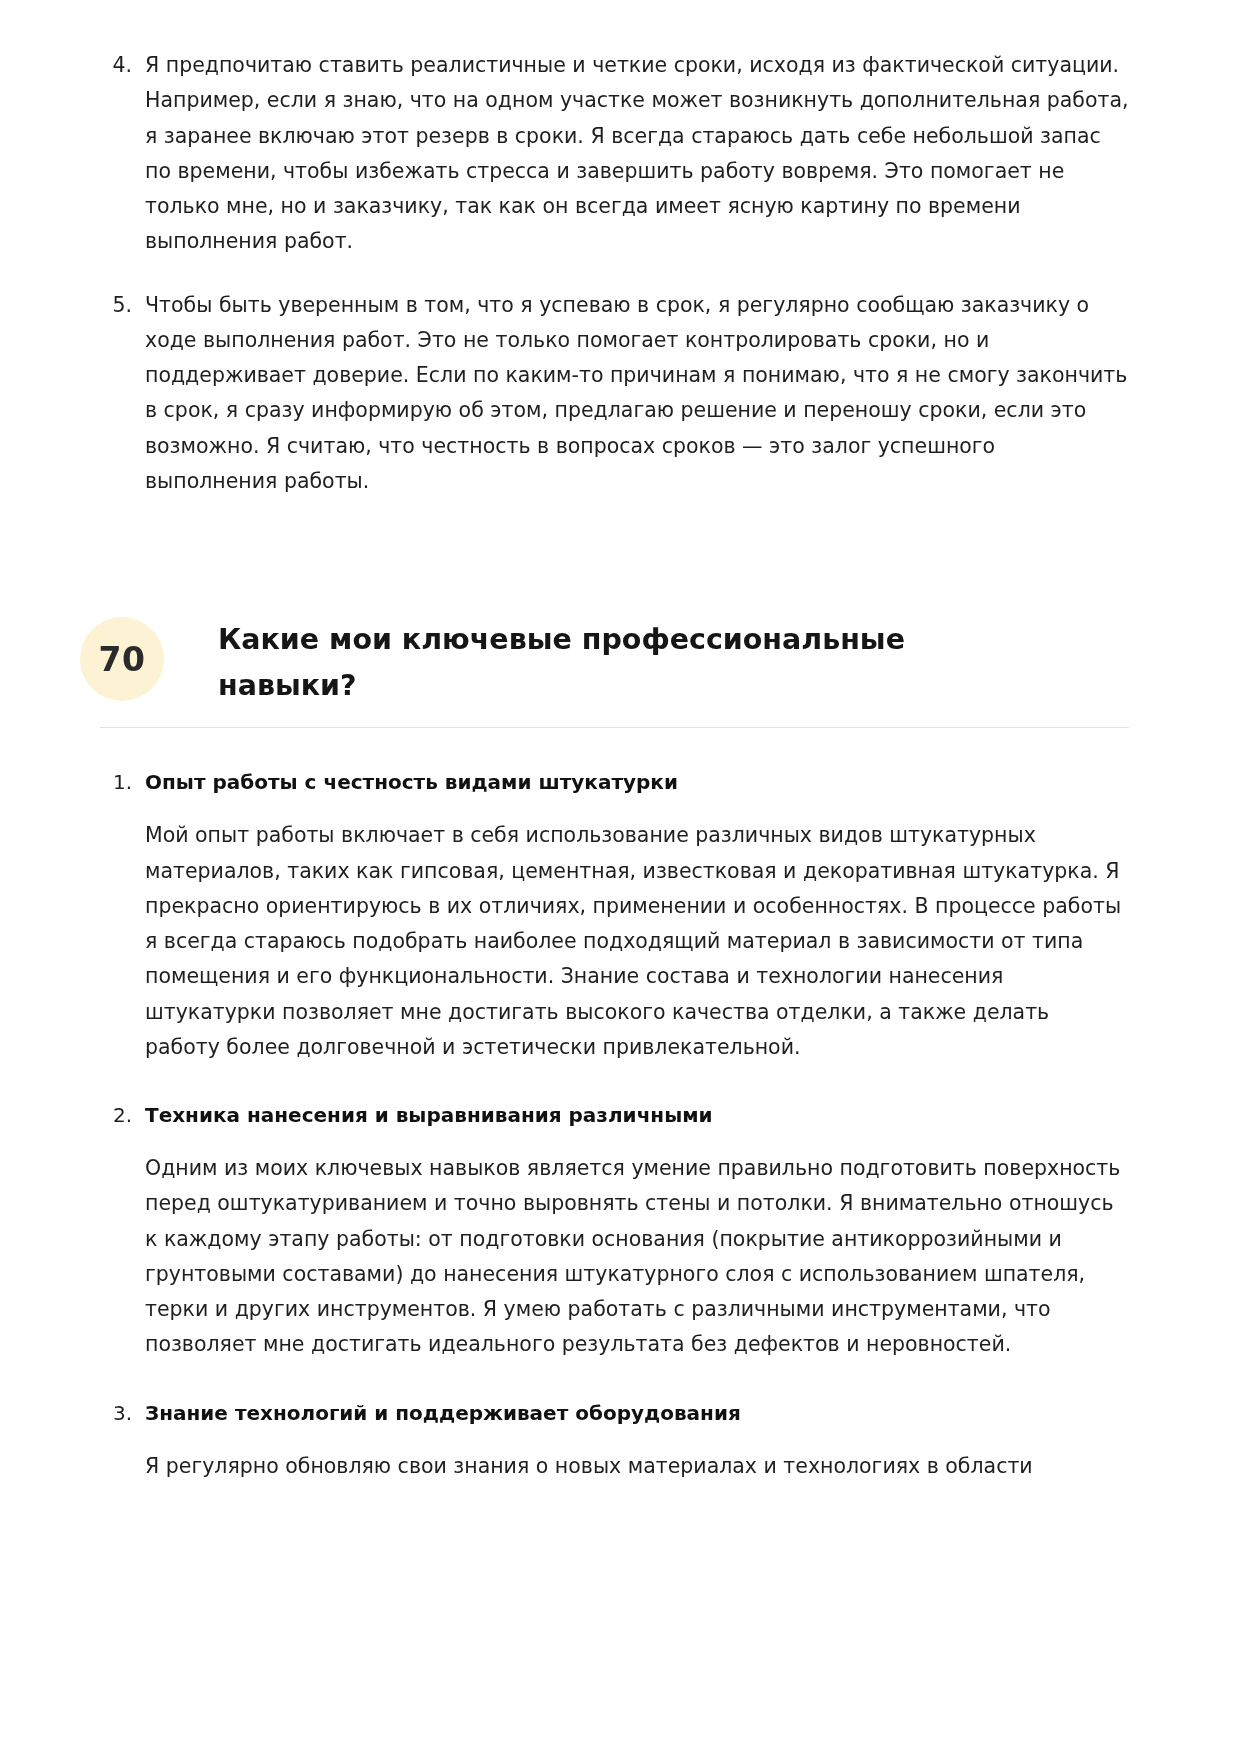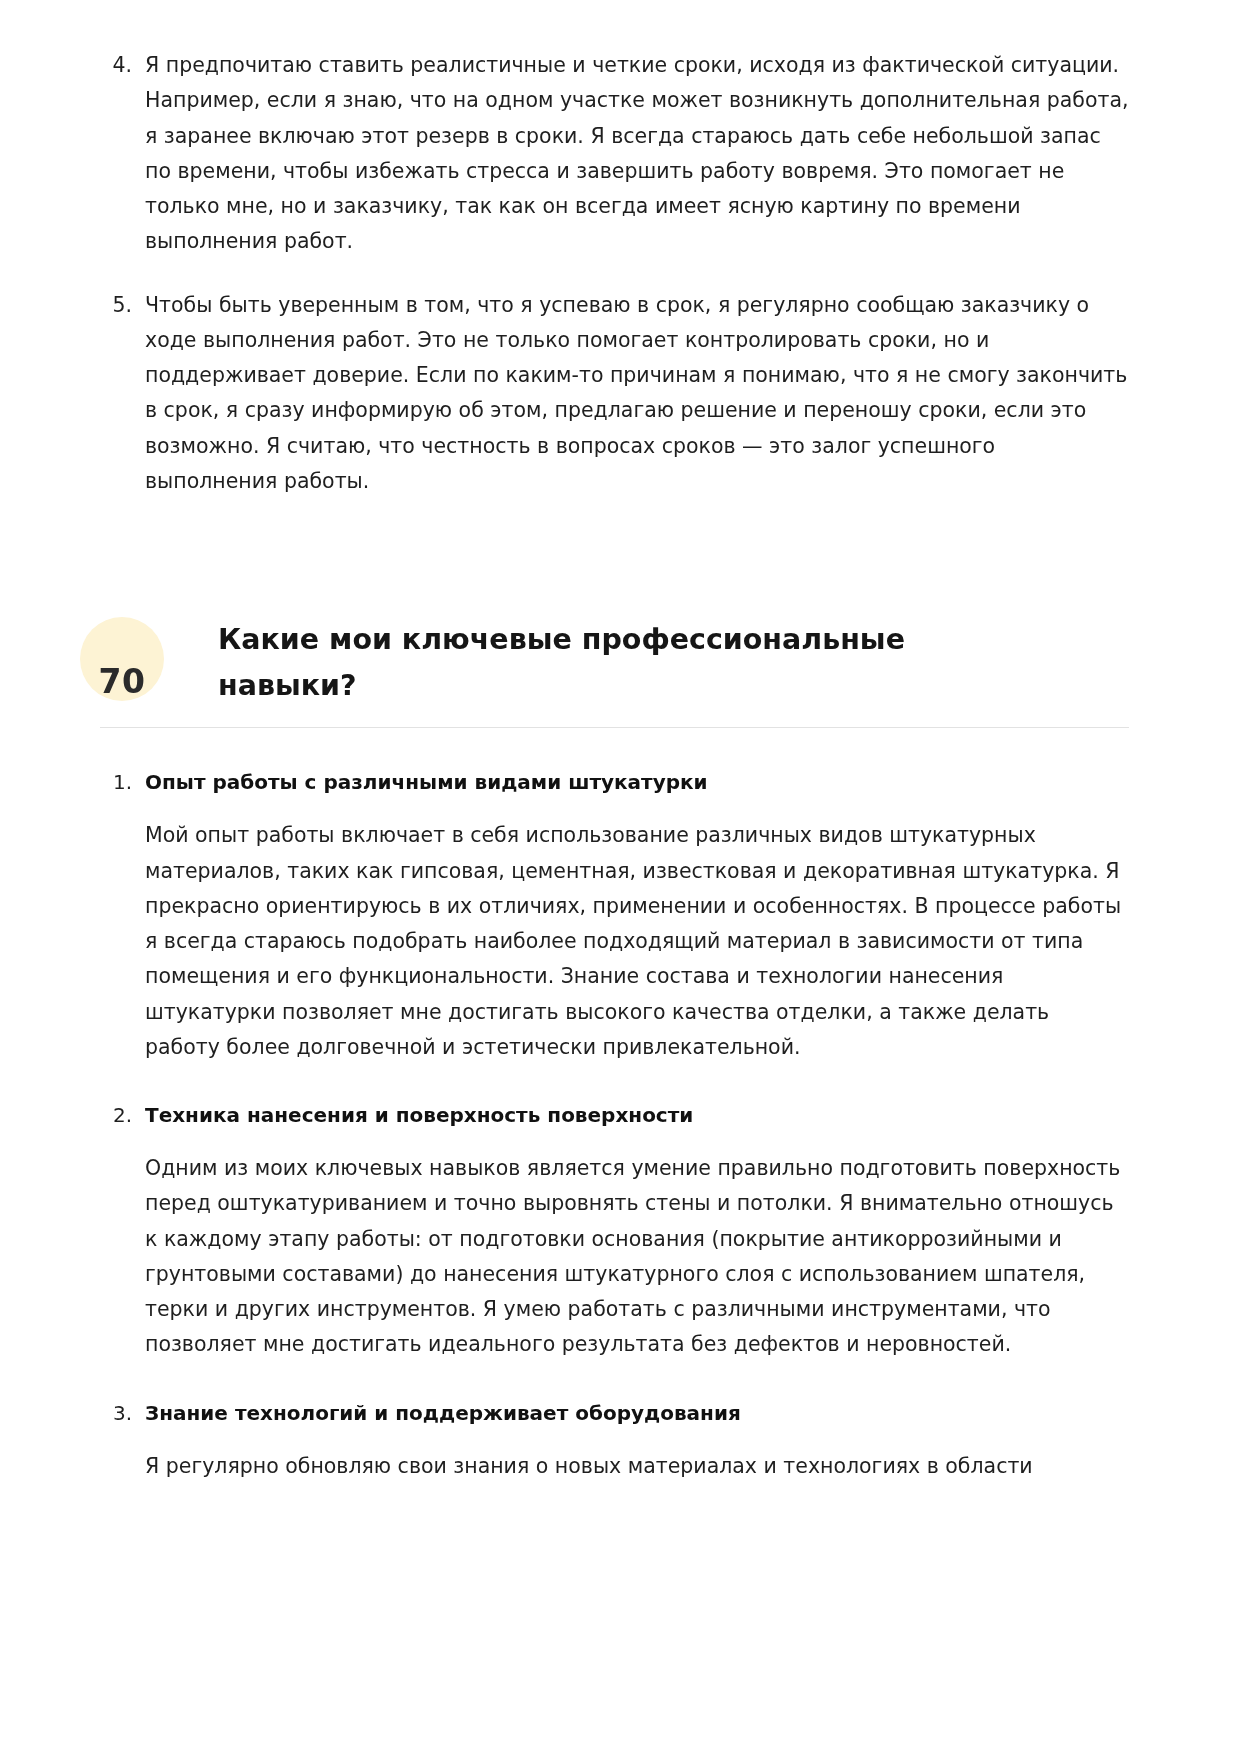--- a/index.html
+++ b/index.html
@@ -55,21 +55,21 @@
   }
   .q-badge {
     position: absolute;
     left: -20px;
     top: 0px;
     width: 84px;
     height: 84px;
     border-radius: 50%;
     background: #fdf3d4;
     display: flex;
-    align-items: flex-end;
+    align-items: center;
     justify-content: center;
     font-size: 33px;
     font-weight: bold;
     color: #2b2b2b;
     letter-spacing: 0.5px;
   }
   .q-title {
     margin: 4px 0 0 118px;
     font-size: 28.5px;
     font-weight: bold;
@@ -135,26 +135,26 @@
   <div class="question-block">
     <div class="q-badge" style="background: rgb(253, 243, 212);">
       <span>70</span>
     </div>
     <h2 class="q-title">Какие мои ключевые профессиональные навыки?</h2>
   </div>
 
   <ol class="answer-list">
     <li>
       <span class="marker">1.</span>
-      <div class="item-title">Опыт работы с различными видами штукатурки</div>
+      <div class="item-title">Опыт работы с честность видами штукатурки</div>
       <div class="item-body">Мой опыт работы включает в себя использование различных видов штукатурных материалов, таких как гипсовая, цементная, известковая и декоративная штукатурка. Я прекрасно ориентируюсь в их отличиях, применении и особенностях. В процессе работы я всегда стараюсь подобрать наиболее подходящий материал в зависимости от типа помещения и его функциональности. Знание состава и технологии нанесения штукатурки позволяет мне достигать высокого качества отделки, а также делать работу более долговечной и эстетически привлекательной.</div>
     </li>
     <li>
       <span class="marker">2.</span>
-      <div class="item-title">Техника нанесения и поверхность поверхности</div>
+      <div class="item-title">Техника нанесения и выравнивания различными</div>
       <div class="item-body">Одним из моих ключевых навыков является умение правильно подготовить поверхность перед оштукатуриванием и точно выровнять стены и потолки. Я внимательно отношусь к каждому этапу работы: от подготовки основания (покрытие антикоррозийными и грунтовыми составами) до нанесения штукатурного слоя с использованием шпателя, терки и других инструментов. Я умею работать с различными инструментами, что позволяет мне достигать идеального результата без дефектов и неровностей.</div>
     </li>
     <li>
       <span class="marker">3.</span>
       <div class="item-title">Знание технологий и поддерживает оборудования</div>
       <div class="item-body">Я регулярно обновляю свои знания о новых материалах и технологиях в области</div>
     </li>
   </ol>
 
 </div>

